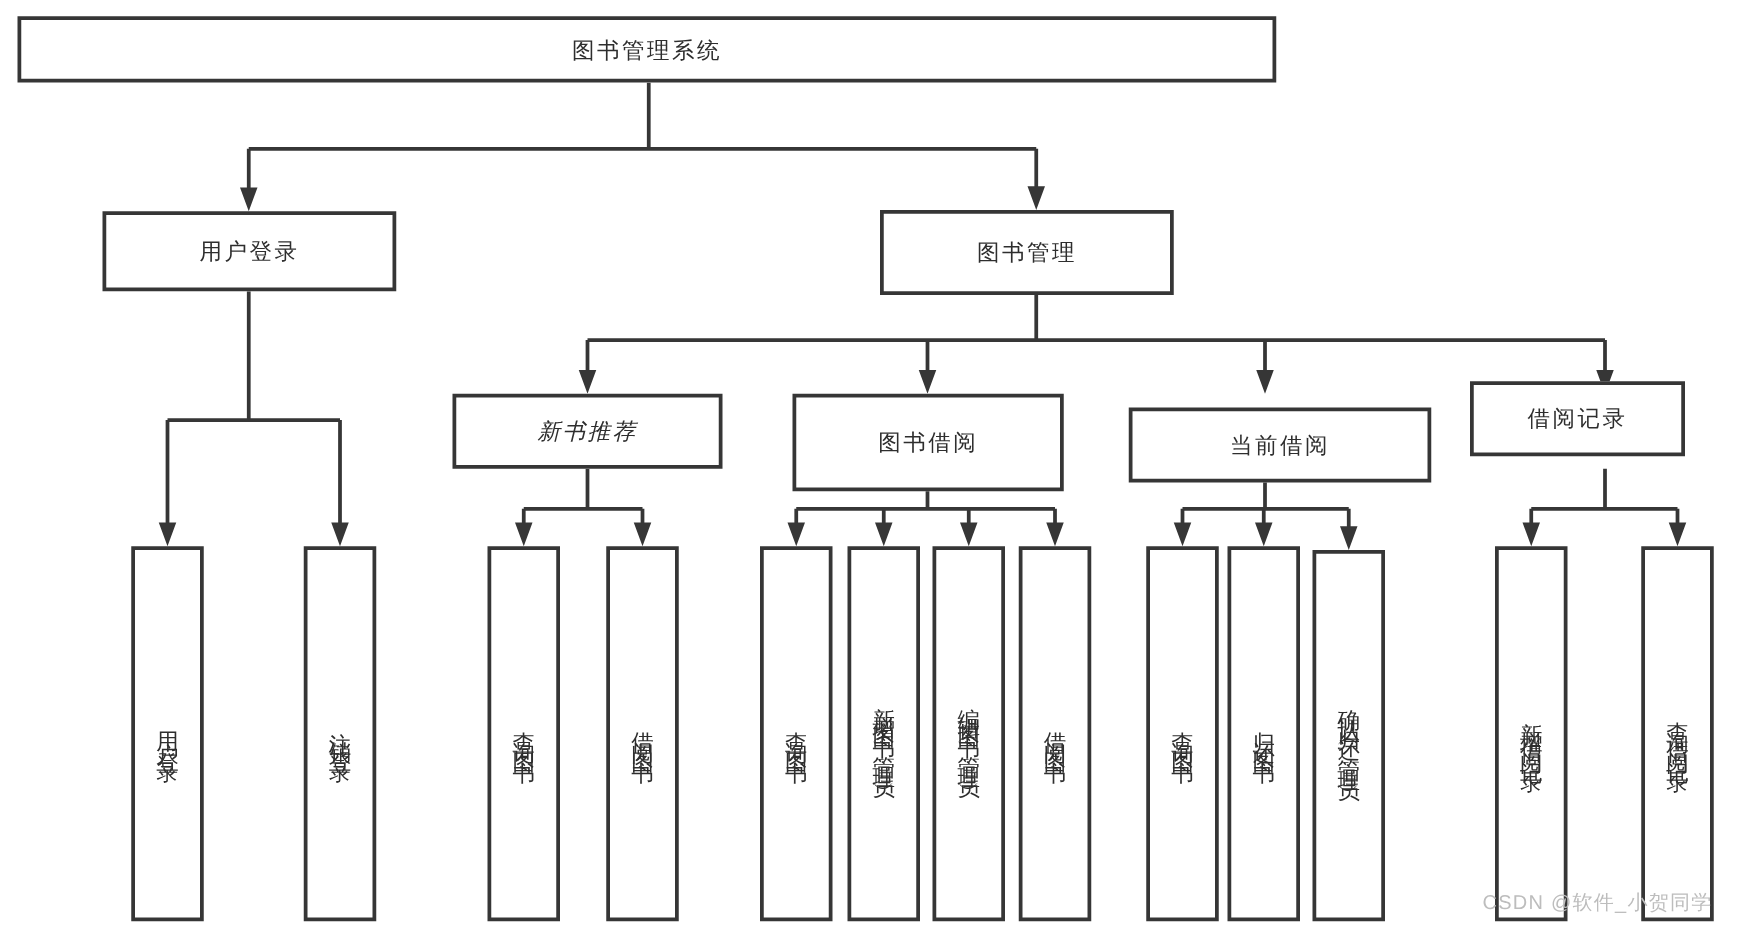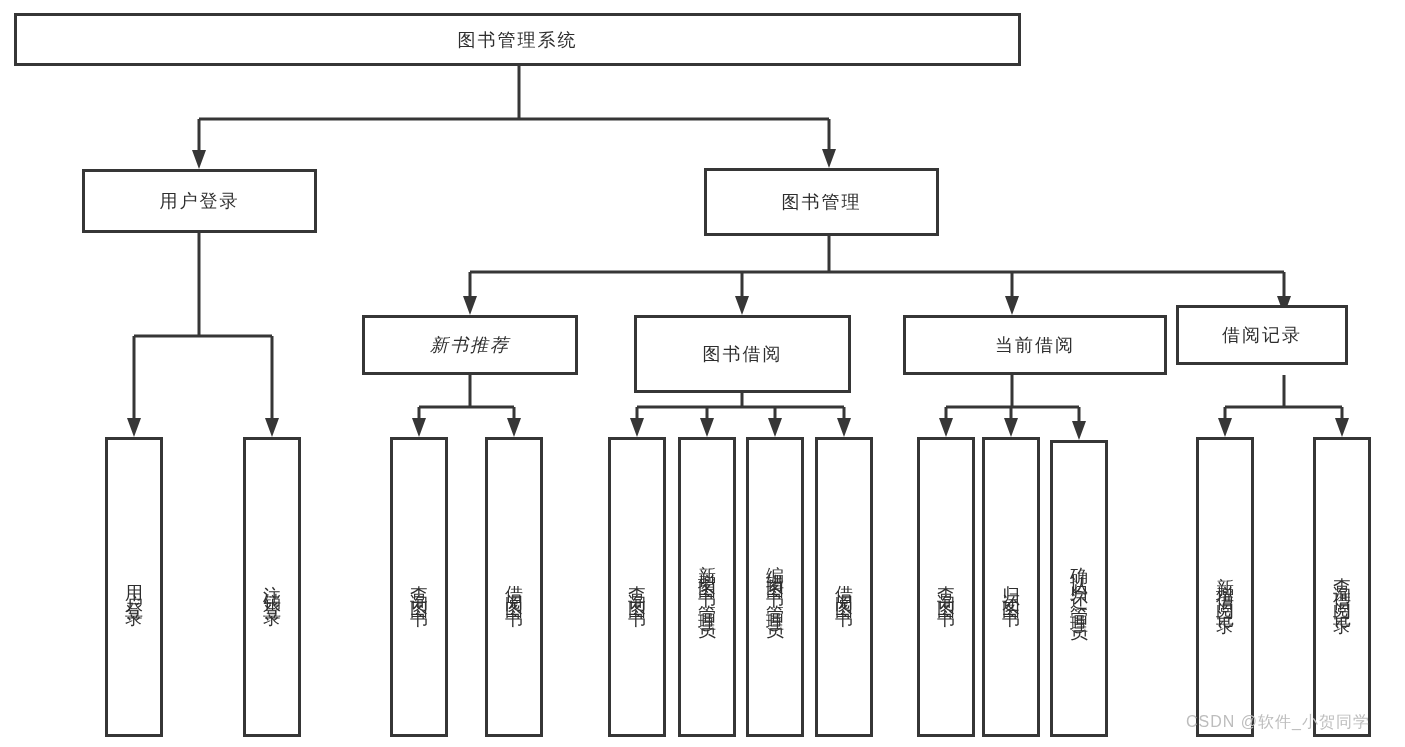--- a/index.html
+++ b/index.html
@@ -101,21 +101,21 @@
       M1335,418 L1349,418 L1342,437 Z"></path>
   </svg>
 
   <div class="node h-node" style="left:14px;top:13px;width:1007px;height:53px;">图书管理系统</div>
 
   <div class="node h-node" style="left:82px;top:169px;width:235px;height:64px;">用户登录</div>
   <div class="node h-node" style="left:704px;top:168px;width:235px;height:68px;">图书管理</div>
 
   <div class="node h-node" style="left:362px;top:315px;width:216px;height:60px;font-style:italic;">新书推荐</div>
   <div class="node h-node" style="left:634px;top:315px;width:217px;height:78px;">图书借阅</div>
-  <div class="node h-node" style="left:903px;top:315px;width:264px;height:60px;">当前借阅</div>
+  <div class="node h-node" style="left:903px;top:326px;width:242px;height:60px;">当前借阅</div>
   <div class="node h-node" style="left:1176px;top:305px;width:172px;height:60px;">借阅记录</div>
 
   <div class="node v-node" style="left:105px;top:437px;width:58px;height:300px;">
     <span>用户登录</span>
   </div>
   <div class="node v-node" style="left:243px;top:437px;width:58px;height:300px;">
     <span>注销登录</span>
   </div>
 
   <div class="node v-node" style="left:390px;top:437px;width:58px;height:300px;">

